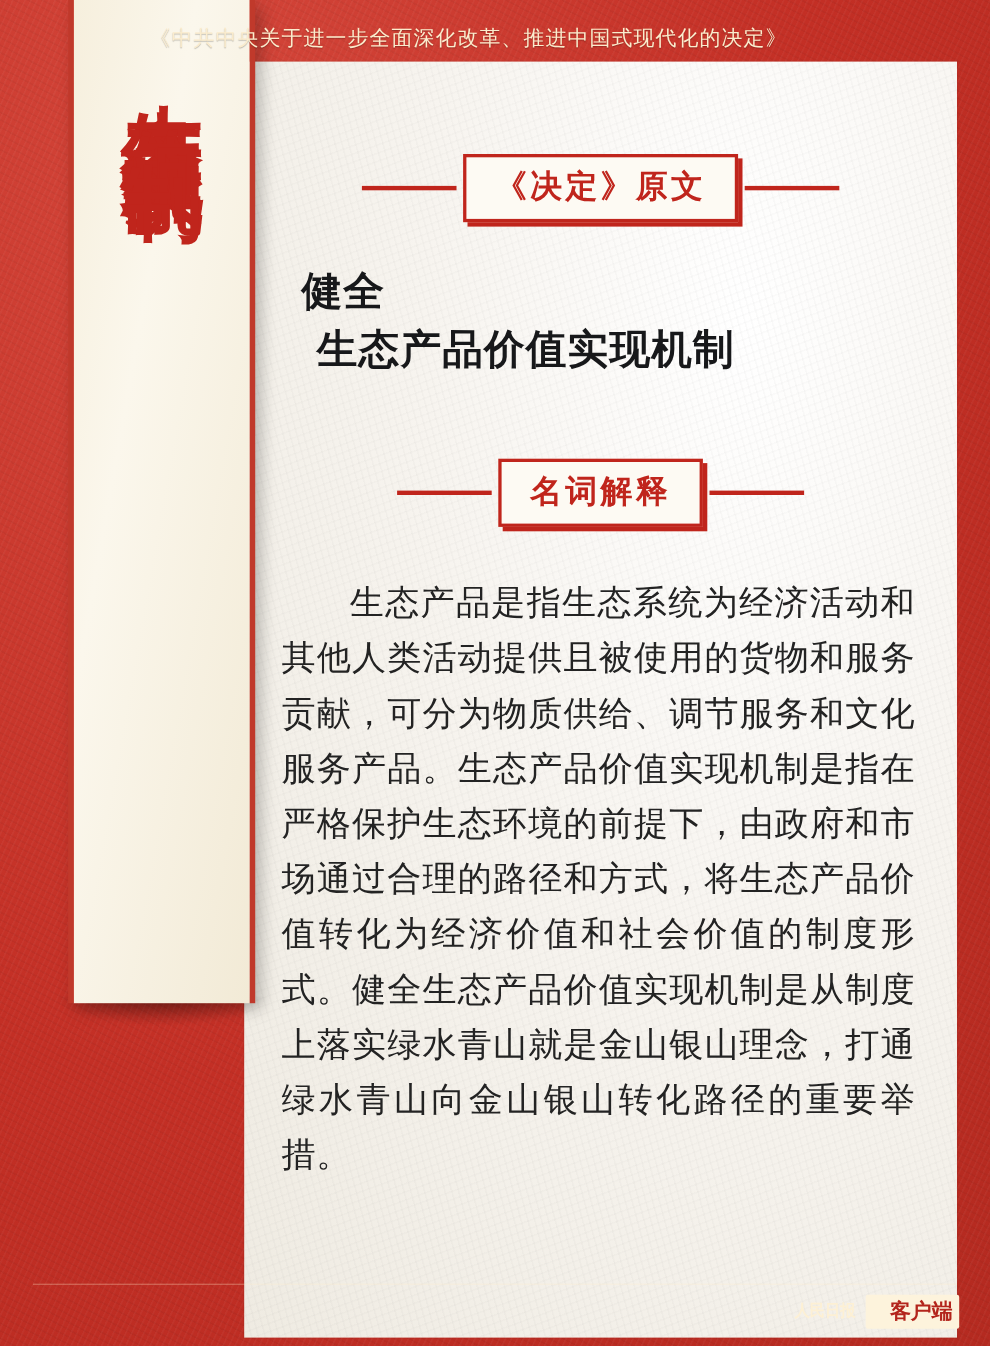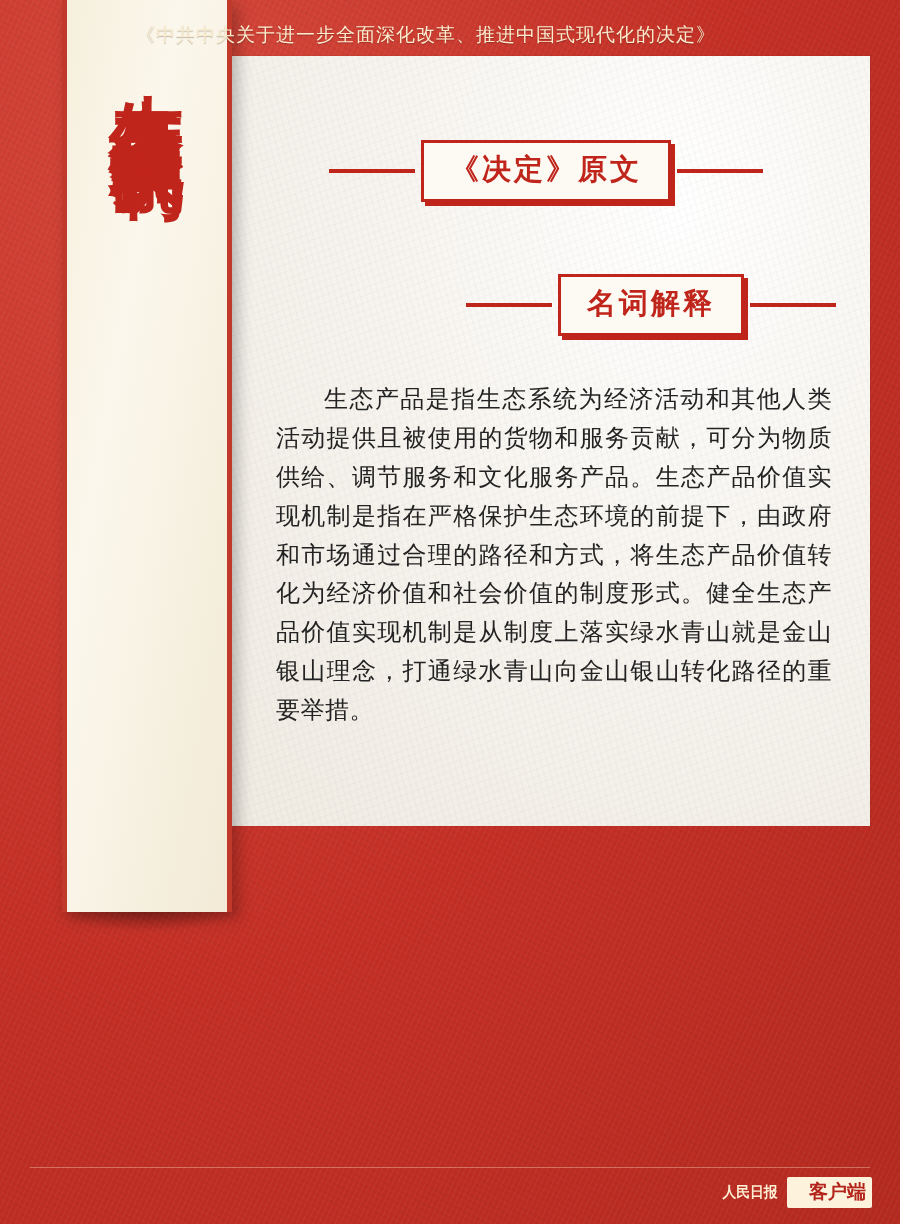--- a/index.html
+++ b/index.html
@@ -90,21 +90,21 @@
     background: radial-gradient(ellipse at 50% 0%, rgba(0,0,0,0.30) 0%, rgba(0,0,0,0) 72%);
     z-index: 4;
   }
 
   
   .paper {
     position: absolute;
     left: 222px;
     top: 56px;
     width: 648px;
-    height: 770px;
+    height: 1160px;
     background:
       radial-gradient(ellipse at 70% 20%, #ffffff 0%, #f7f4ef 45%, #efebe2 100%);
     z-index: 3;
     box-shadow: 0 0 0 1px rgba(0,0,0,0.04);
   }
   .paper::after {
     content: "";
     position: absolute;
     inset: 0;
     background-image:
@@ -120,21 +120,21 @@
   }
 
   
   .label-row {
     display: flex;
     align-items: center;
     justify-content: center;
     gap: 0px;
   }
   .label-row.first { margin-top: 84px; }
-  .label-row.second { margin-top: 72px; justify-content: flex-end; }
+  .label-row.second { margin-top: 72px; }
 
   .rule {
     height: 4px;
     width: 86px;
     background: #c0251c;
   }
   .plaque {
     position: relative;
     border: 3px solid #c0251c;
     background: #fdfaf3;
@@ -157,23 +157,23 @@
     color: #17181a;
     font-size: 37px;
     line-height: 1.42;
     font-weight: bold;
     letter-spacing: 1px;
   }
   .original .line2 { margin-left: 14px; }
 
   
   .explanation {
-    margin: 44px 4px 0 20px;
+    margin: 44px 4px 0 0;
     color: #232323;
-    font-size: 24px;
+    font-size: 31px;
     line-height: 1.62;
     text-align: justify;
     text-indent: 2em;
     letter-spacing: 0.5px;
     font-family: "Liberation Serif", "DejaVu Serif", serif;
   }
 
   
   .footer-rule {
     position: absolute;
@@ -241,20 +241,24 @@
     <div class="paper-content">
 
       <div class="label-row first">
         <div class="rule"></div>
         <div class="plaque">
           <div class="plaque-text">《决定》原文</div>
         </div>
         <div class="rule"></div>
       </div>
 
+      <div class="original">
+        <div class="line1">健全</div>
+        <div class="line2">生态产品价值实现机制</div>
+      </div>
 
       <div class="label-row second">
         <div class="rule"></div>
         <div class="plaque">
           <div class="plaque-text">名词解释</div>
         </div>
         <div class="rule"></div>
       </div>
 
       <div class="explanation">生态产品是指生态系统为经济活动和其他人类活动提供且被使用的货物和服务贡献，可分为物质供给、调节服务和文化服务产品。生态产品价值实现机制是指在严格保护生态环境的前提下，由政府和市场通过合理的路径和方式，将生态产品价值转化为经济价值和社会价值的制度形式。健全生态产品价值实现机制是从制度上落实绿水青山就是金山银山理念，打通绿水青山向金山银山转化路径的重要举措。</div>

